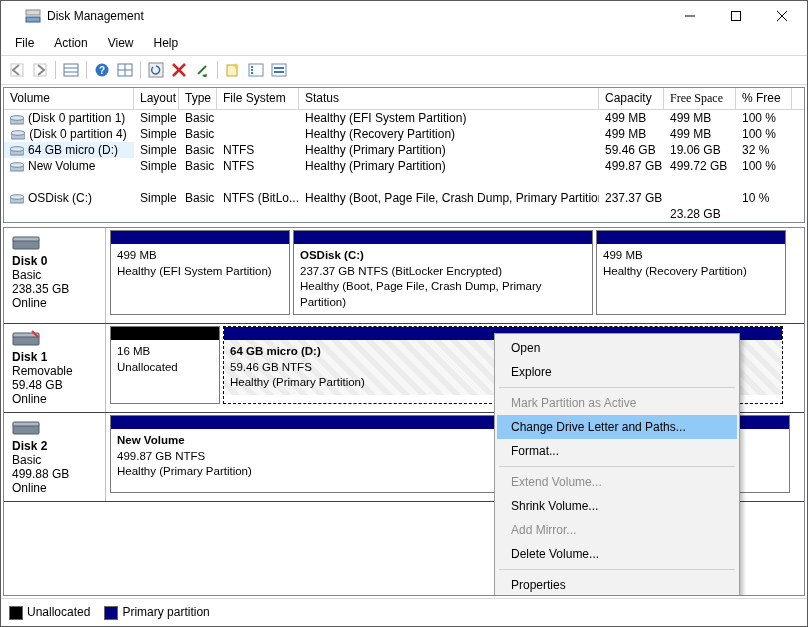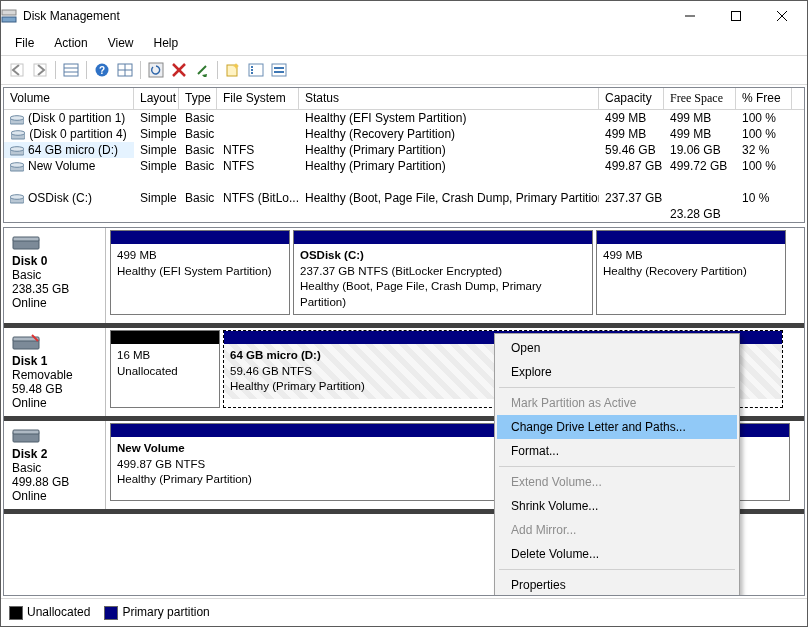--- a/index.html
+++ b/index.html
@@ -1,35 +1,35 @@
 <!DOCTYPE html>
 <html><head>
 <meta charset="utf-8">
 <style>
 html,body{margin:0;padding:0;font-family:"Segoe UI",Tahoma,sans-serif;font-size:12px;color:#000;background:#fff}
 .window{width:808px;height:627px;border:1px solid #5a5a5a;box-sizing:border-box;display:flex;flex-direction:column;background:#fff}
-.titlebar{height:30px;display:flex;align-items:center;padding:0 2px 0 0;background:#fff}
+.titlebar{height:30px;display:flex;align-items:center;padding:0 2px 0 24px;background:#fff}
 .titlebar .t-icon{width:16px;height:16px;margin-right:6px}
 .titlebar .title{flex:1;font-size:12px}
 .titlebar .wbtn{width:46px;height:30px;display:flex;align-items:center;justify-content:center}
 .titlebar .wbtn svg{width:10px;height:10px}
 .menubar{display:flex;padding:2px 4px;border-bottom:1px solid #d9d9d9}
 .menubar .mitem{padding:3px 10px}
 .toolbar{display:flex;align-items:center;padding:3px 5px;border-bottom:1px solid #d9d9d9;gap:1px}
 .toolbar .tb{width:22px;height:22px;display:flex;align-items:center;justify-content:center}
 .toolbar .sep{width:1px;height:18px;background:#c8c8c8;margin:0 3px}
 .list-area{border:1px solid #828790;margin:2px;box-sizing:border-box}
 .list-head{display:flex;background:#fff;border-bottom:1px solid #d4d4d4}
 .list-head .col{padding:3px 6px;border-right:1px solid #d4d4d4;box-sizing:border-box;white-space:nowrap;overflow:hidden}
 .list-body .row{display:flex}
 .list-body .row.sel .cell:first-child{background:#e5f3ff}
 .list-body .cell{padding:1px 6px;box-sizing:border-box;white-space:nowrap;overflow:hidden;display:flex;align-items:center}
 .vicon{width:14px;height:12px;margin-right:4px;display:inline-flex}
 .map-area{flex:1;overflow:auto;border:1px solid #828790;margin:2px;box-sizing:border-box;background:#fff;position:relative}
-.disk-row{display:flex;border-bottom:5px solid #404040}
+.disk-row{display:flex;border-bottom:1px solid #404040}
 .disk-h{width:102px;padding:6px 8px;box-sizing:border-box;border-right:1px solid #bfbfbf}
 .disk-h .dname{font-weight:700}
 .disk-h .dicon{width:28px;height:18px;margin-bottom:2px}
 .parts{flex:1;padding:2px 4px 8px 4px;display:flex;gap:3px;box-sizing:border-box}
 .part{border:1px solid #7a7a7a;box-sizing:border-box;display:flex;flex-direction:column}
 .cap{height:13px;background:#000080}
 .cap.unalloc{background:#000}
 .part.sel{border:1px dashed #000}
 .part.sel .pbody{background:repeating-linear-gradient(45deg,#f7f7f7 0 6px,#ececec 6px 12px)}
 .pbody{padding:4px 6px;font-size:11.5px;line-height:1.35}

